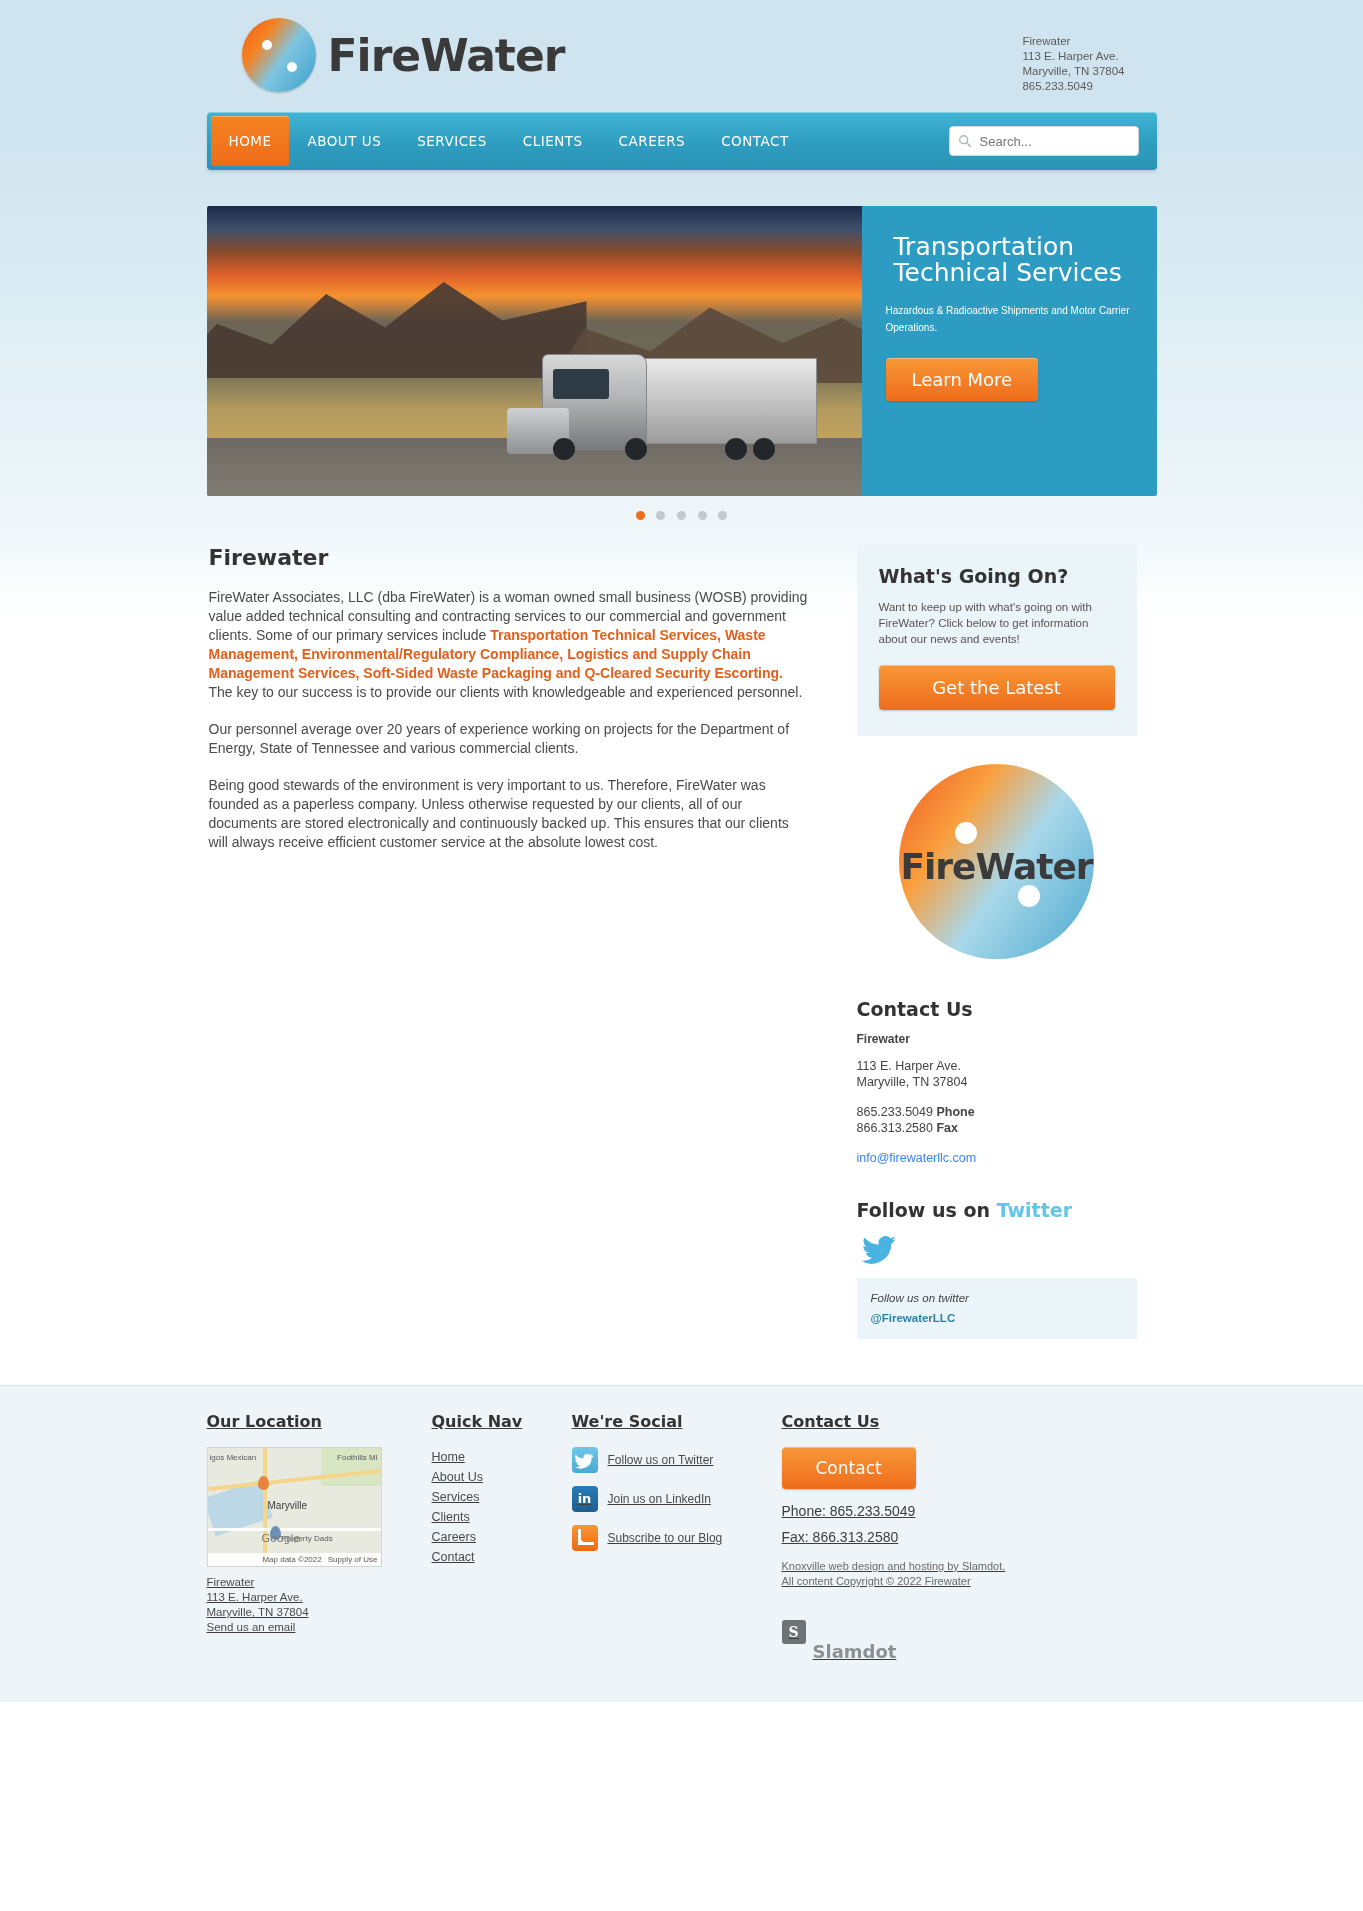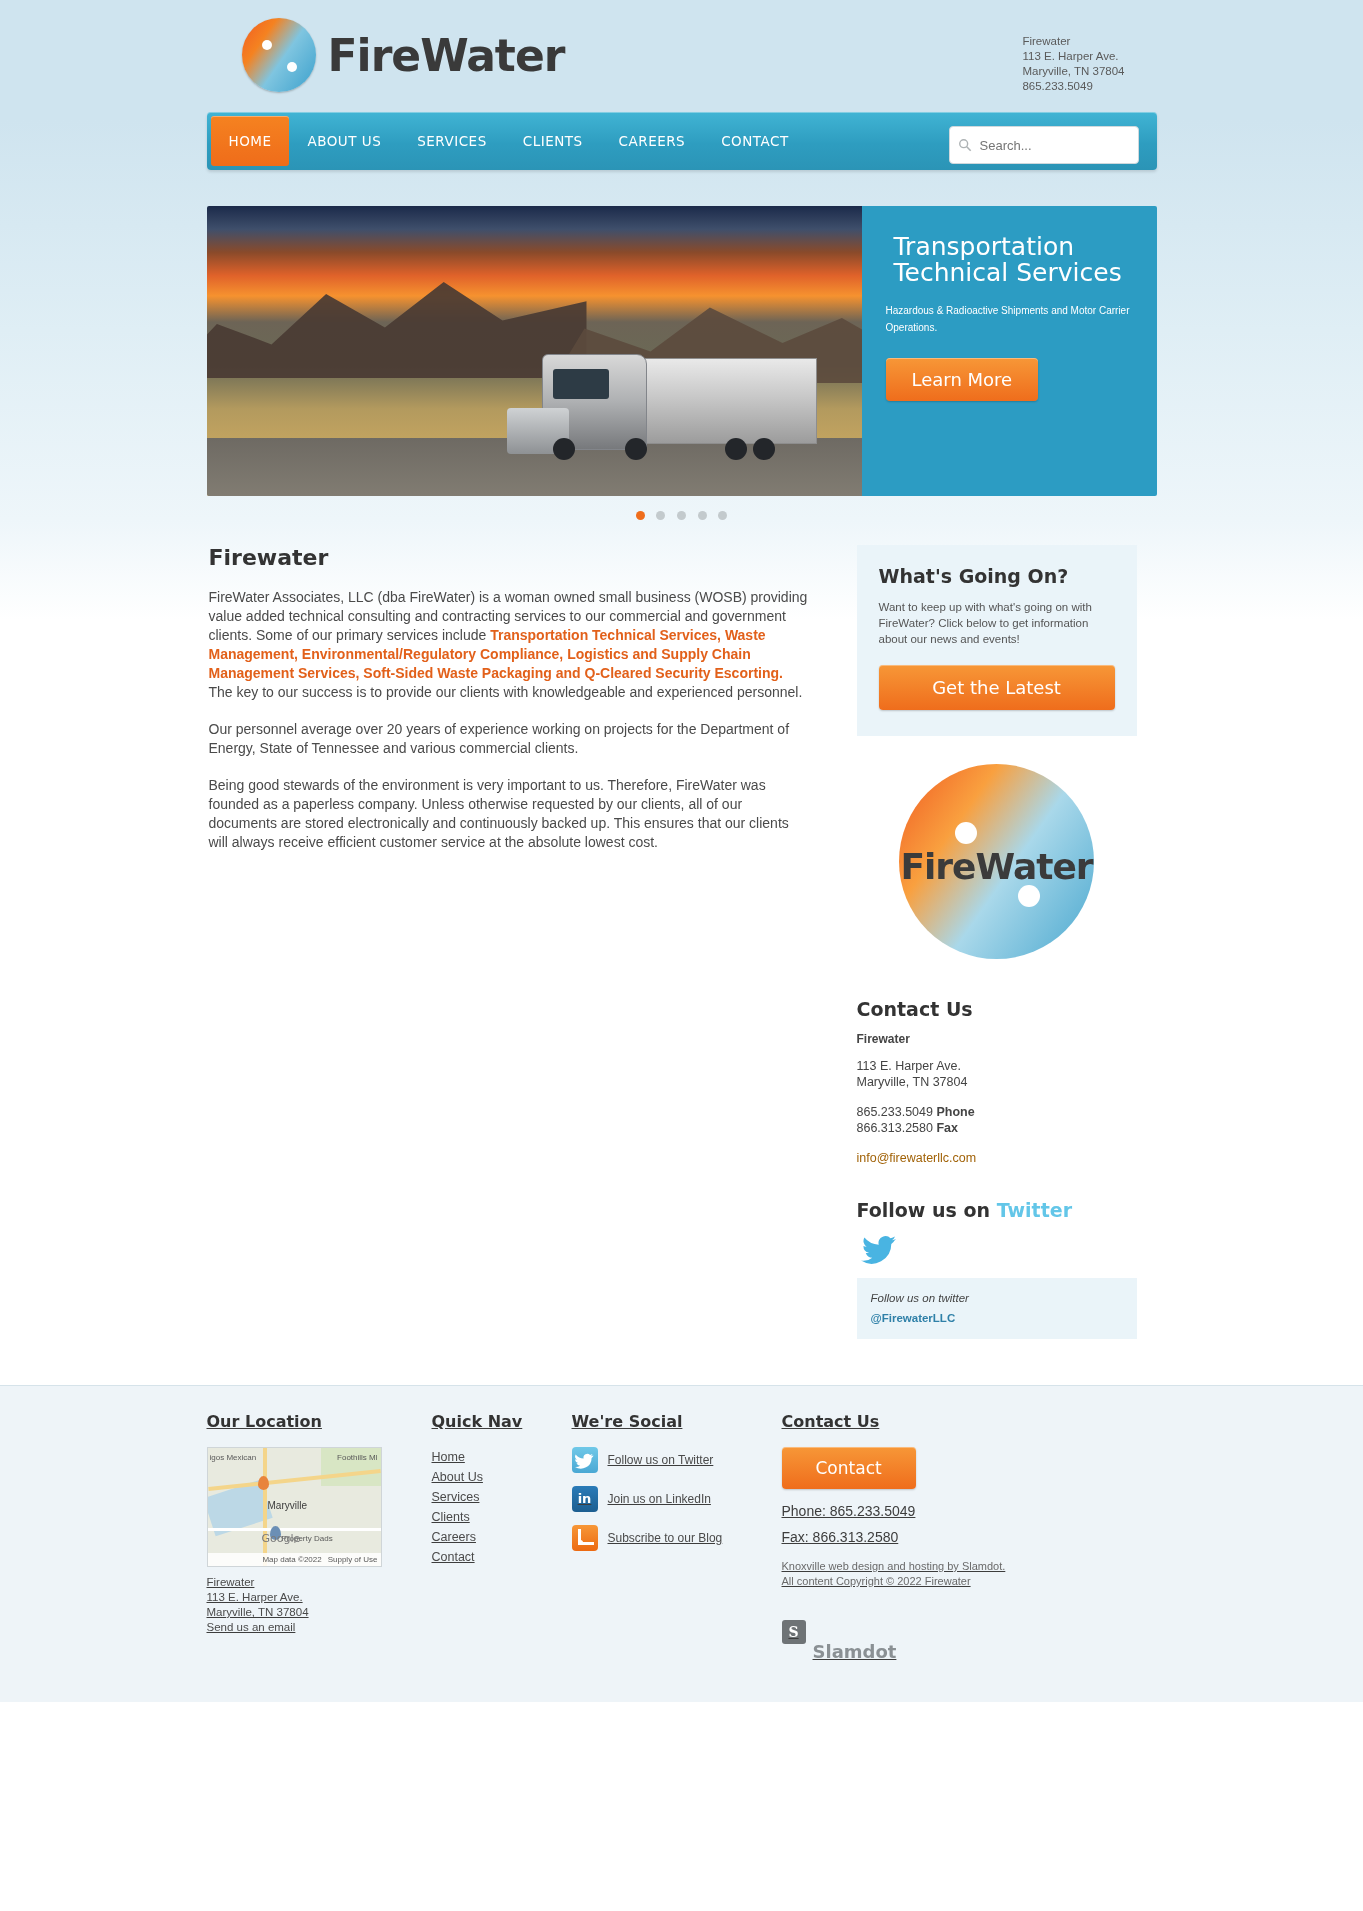--- a/index.html
+++ b/index.html
@@ -54,21 +54,21 @@
     font-size: 13.5px; letter-spacing: .5px; text-transform: uppercase;
     cursor: pointer; border-radius: 3px;
     font-family: "DejaVu Sans", sans-serif;
   }
   .nav-item.active {
     background: linear-gradient(to bottom, #f58220 0%, #ef6c1a 100%);
     box-shadow: inset 0 1px 0 rgba(255,255,255,.35);
   }
   .search-box {
     position: absolute; right: 18px; top: 14px;
-    width: 190px; height: 38px; background: #fff; border-radius: 4px;
+    width: 190px; height: 30px; background: #fff; border-radius: 4px;
     border: 1px solid #cfd8dc; display: flex; align-items: center; padding: 0 8px;
   }
   .search-icon { width: 14px; height: 14px; margin-right: 6px; opacity: .55; }
   .search-input {
     border: none; outline: none; font-size: 13px; color: #9aa3a7; width: 150px;
     font-family: "Liberation Sans", sans-serif; background: transparent;
   }
 
   
   .slider-wrap { width: 950px; margin: 36px auto 0; }
@@ -172,21 +172,21 @@
     color: #3b3b3b; font-family: "DejaVu Sans", sans-serif; letter-spacing: -1px;
   }
   .contact-h {
     font-size: 19px; font-weight: bold; color: #333; margin: 34px 0 12px 0;
     font-family: "DejaVu Sans", sans-serif;
   }
   .c-name { font-size: 12px; font-weight: bold; color: #444; margin-bottom: 12px; }
   .c-line { font-size: 12.5px; line-height: 16px; color: #444; }
   .c-block { margin-bottom: 14px; }
   .c-label { font-weight: bold; }
-  .c-email { font-size: 12.5px; color: #a16207; text-decoration: none; }
+  .c-email { font-size: 12.5px; color: #3b82f6; text-decoration: none; }
   .follow-h {
     font-size: 19px; font-weight: bold; color: #333; margin: 34px 0 10px 0;
     font-family: "DejaVu Sans", sans-serif;
   }
   .follow-h .tw { color: #63c6e8; }
   .tw-bird { width: 36px; height: 30px; margin: 4px 0 10px 4px; }
   .tweet-box { background: #eaf4f9; padding: 12px 14px; font-size: 11.5px; line-height: 17px; }
   .tweet-box .it { font-style: italic; color: #444; }
   .tweet-handle { color: #2f80a8; font-weight: bold; display: block; margin-top: 3px; }
 

